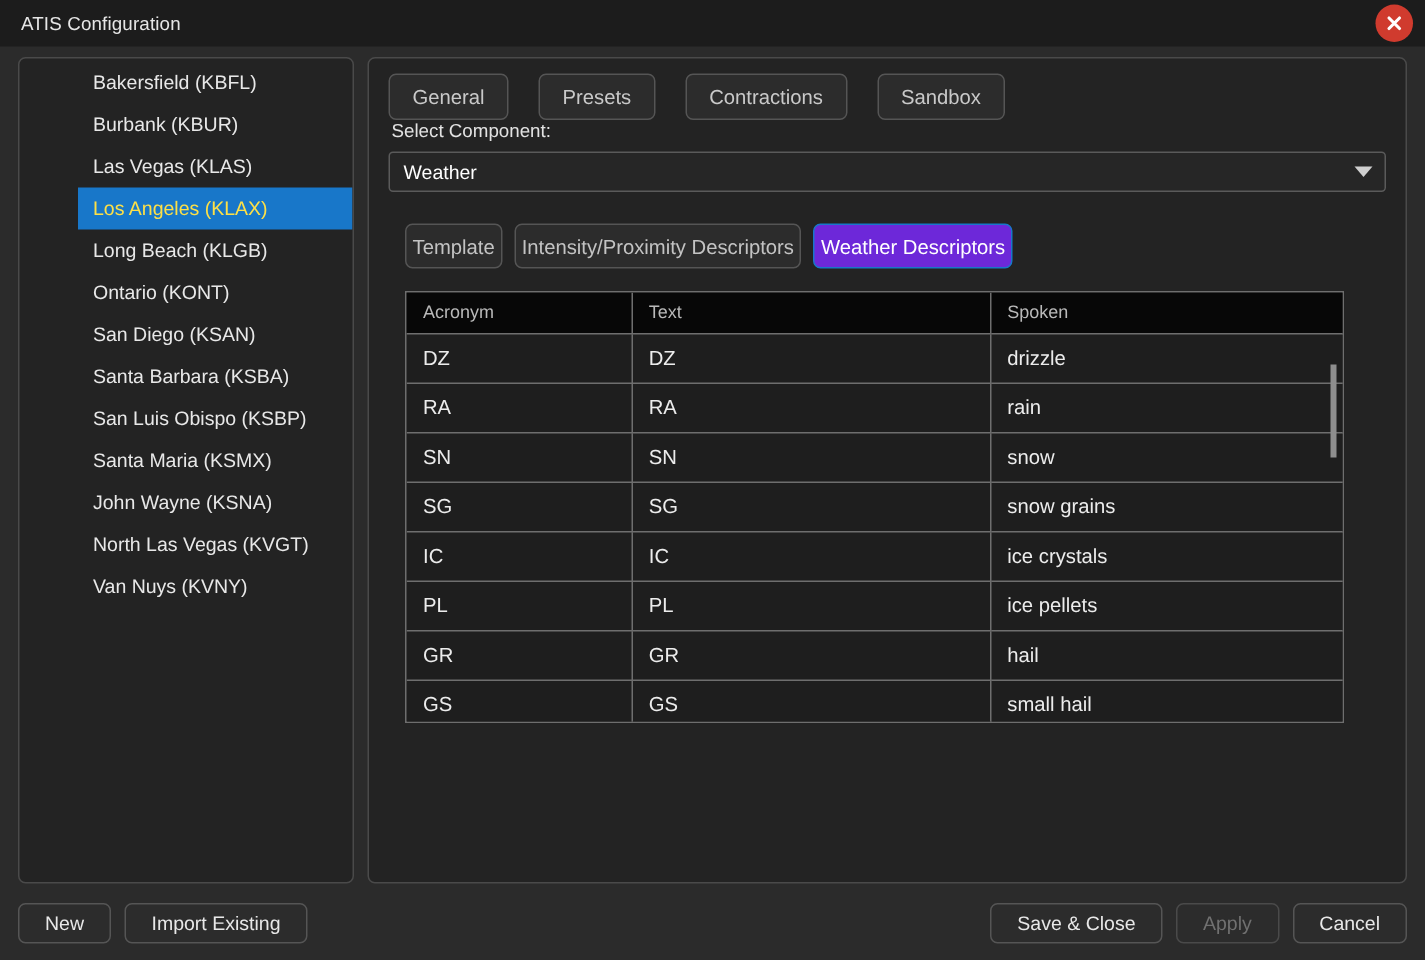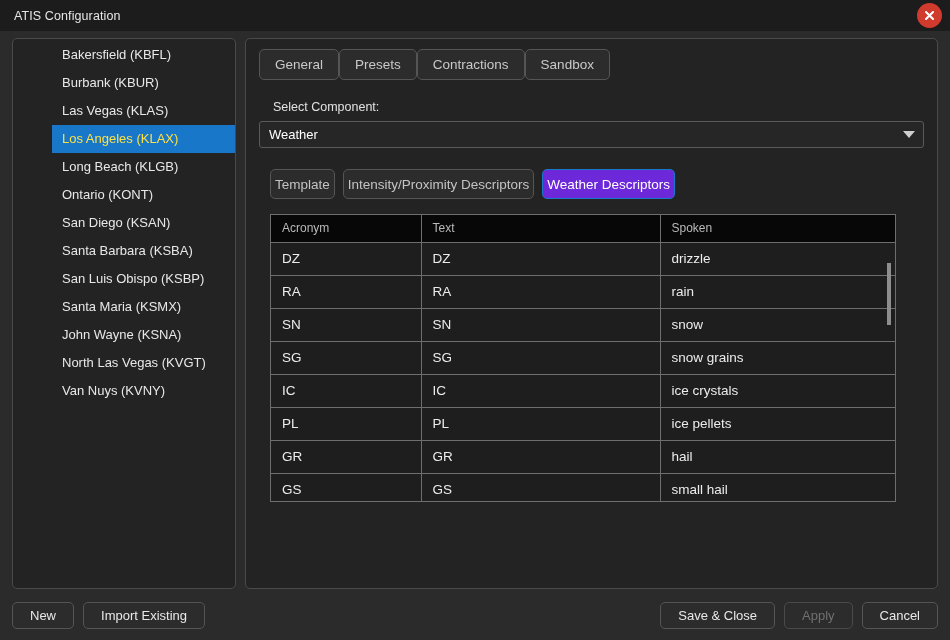--- a/index.html
+++ b/index.html
@@ -95,22 +95,21 @@
     border: 1px solid #4a4a4a;
     border-radius: 5px;
     padding: 10px 13px;
     position: relative;
     overflow: hidden;
   }
 
   
   .tabrow {
     display: flex;
-    gap: 0;
-    margin-bottom: 20px;
+    gap: 20px;
   }
   .tab {
     height: 31px;
     padding: 0 15px;
     border: 1px solid #555;
     border-radius: 5px;
     background: #2c2c2c;
     color: #c9c9c9;
     font-size: 13.5px;
     display: flex;
@@ -124,21 +123,20 @@
     color: #ffffff;
     font-weight: bold;
   }
 
   
   .field-label {
     font-size: 12.5px;
     color: #e2e2e2;
     margin-bottom: 7px;
     padding-left: 2px;
-    margin-left: 12px;
   }
   .combobox {
     height: 27px;
     border: 1px solid #5a5a5a;
     border-radius: 3px;
     background: #262626;
     display: flex;
     align-items: center;
     padding: 0 8px 0 9px;
     font-size: 13px;

